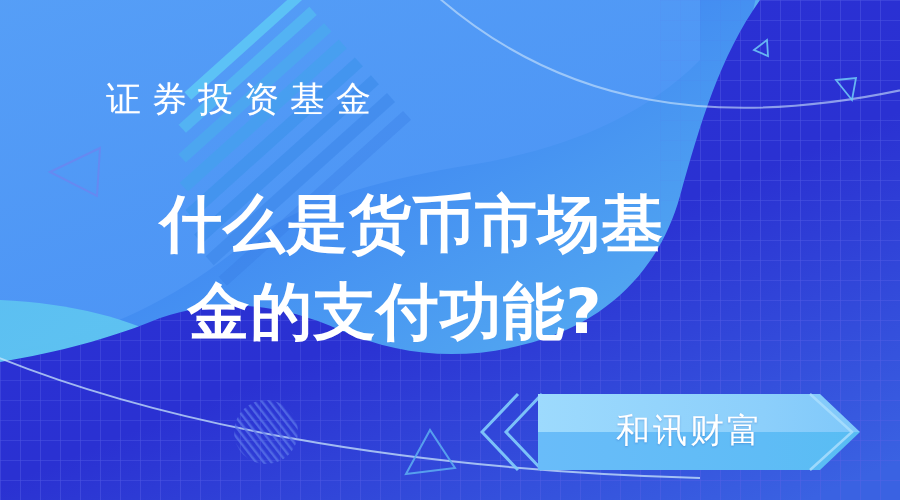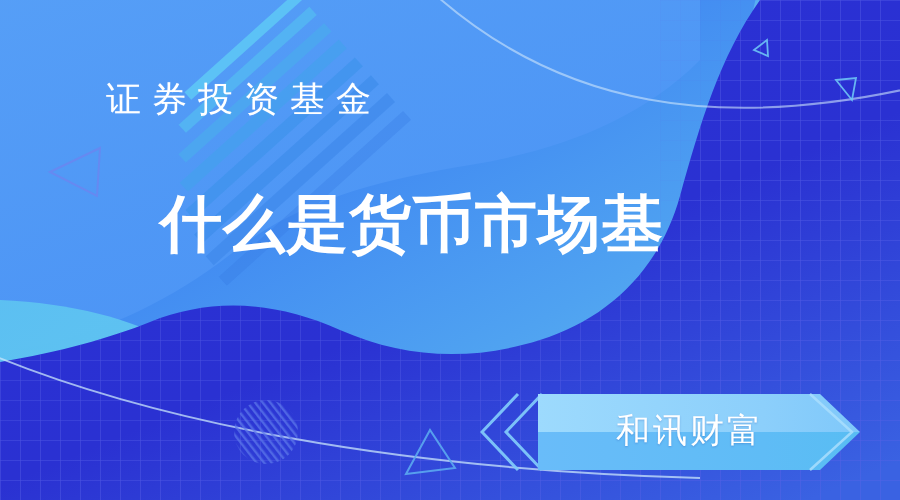--- a/index.html
+++ b/index.html
@@ -173,20 +173,21 @@
       <polygon points="836,80 856,78 852,100" fill="none" stroke="#6ec4f5" stroke-width="1.8" opacity="0.9"></polygon>
     </g>
   </svg>
 
   <div class="content">
 
     <div class="eyebrow">证券投资基金</div>
 
     <div class="headline">
       <span class="l1">什么是货币市场基</span>
+      <span class="l2">金的支付功能?</span>
     </div>
 
     <svg class="ribbon" width="420" height="88" viewBox="0 0 420 88">
 
       <polyline points="38,6 2,44 38,82" fill="none" stroke="#7fc8fa" stroke-width="3" opacity="0.95"></polyline>
       <polyline points="62,6 26,44 62,82" fill="none" stroke="#7fc8fa" stroke-width="3" opacity="0.95"></polyline>
 
       <path d="M58,6 L340,6 L380,44 L58,44 Z" fill="url(#ribbonTop)"></path>
 
       <path d="M58,44 L380,44 L340,82 L58,82 Z" fill="url(#ribbonBot)"></path>

